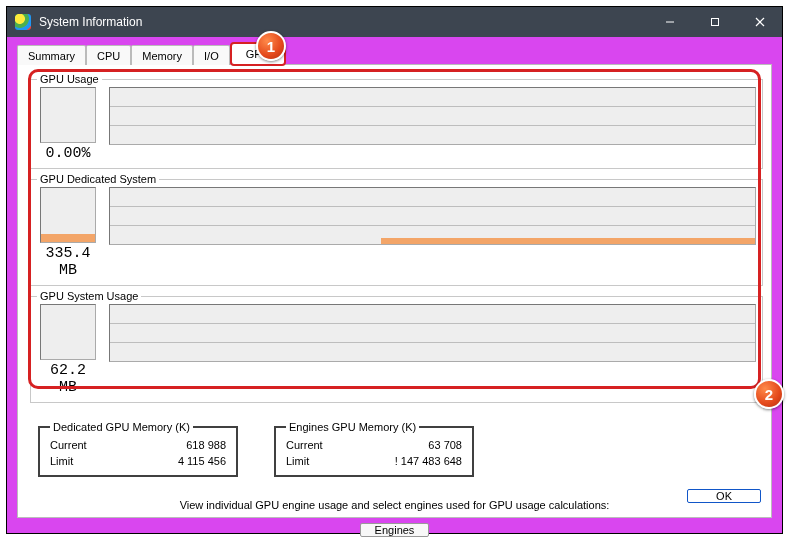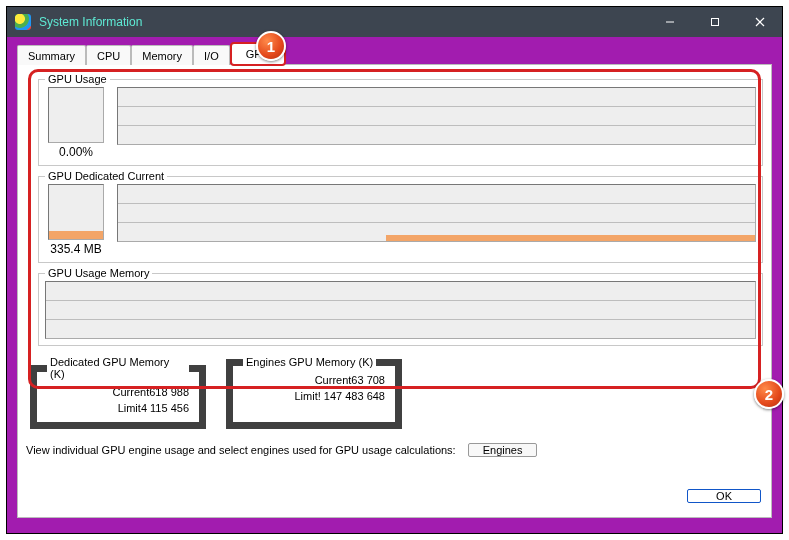--- a/index.html
+++ b/index.html
@@ -16,42 +16,42 @@
     height: 528px;
     border: 1px solid #000;
     background: #fff;
     display: flex;
     flex-direction: column;
     position: relative;
   }
   .titlebar {
     height: 30px;
     background: #3d4550;
-    color: #5eead4;
+    color: #ffffff;
     display: flex;
     align-items: center;
     padding: 0 0 0 8px;
     font-size: 12px;
   }
   .titlebar-icon {
     width: 16px; height: 16px;
     margin-right: 8px;
     background: radial-gradient(circle at 30% 30%, #ffeb3b 0 30%, #4caf50 35% 55%, #2196f3 60% 80%, #f44336 85% 100%);
     border-radius: 3px;
   }
   .titlebar-title { flex: 0 0 auto; }
   .titlebar-spacer { flex: 1; }
   .titlebar-btn {
     width: 45px; height: 30px;
     display: flex; align-items: center; justify-content: center;
     color: #fff; font-size: 14px;
   }
   .client {
     flex: 1;
-    background: #a21caf;
+    background: #d946ef;
     padding: 6px 10px 8px 10px;
     position: relative;
   }
   .tabs-row {
     display: flex;
     align-items: flex-end;
     height: 22px;
     position: relative;
     z-index: 2;
   }
@@ -94,21 +94,21 @@
     position: absolute;
     border: 3px solid #d62122;
     border-radius: 10px;
     left: 10px; right: 10px;
     top: 4px; height: 320px;
     pointer-events: none;
     z-index: 5;
   }
   fieldset.metric {
     border: 1px solid #c8c8c8;
-    margin: 2px 0 4px 12px;
+    margin: 2px 0 4px 4px;
     padding: 2px 6px 6px 6px;
   }
   fieldset.metric legend {
     font-size: 11px;
     padding: 0 3px;
   }
   .metric-body {
     display: flex;
     align-items: stretch;
     gap: 10px;
@@ -127,22 +127,24 @@
     background: #eee;
     position: relative;
     overflow: hidden;
   }
   .mini-fill {
     position: absolute;
     left: 0; right: 0; bottom: 0;
     background: #f3a568;
   }
   .mini-label {
-    font-size: 12px;
+    font-size: 15px;
     margin-top: 2px;
+    text-align: center;
+    font-family: Liberation Mono, monospace;
   }
   .long-box {
     flex: 1;
     border: 1px solid #aaa;
     border-left: 1px solid #777;
     border-top: 1px solid #777;
     background: #eee;
     height: 58px;
     position: relative;
     overflow: hidden;
@@ -158,38 +160,39 @@
     bottom: 0;
     background: #f3a568;
     height: 6px;
   }
   .stats-row {
     display: flex;
     gap: 12px;
     margin-top: 6px;
   }
   fieldset.stats {
-    border: 7px solid #404040;
+    border: 2px solid #404040;
     padding: 4px 10px 6px 10px;
-    width: 176px;
-    margin: 4px;
+    width: 200px;
+    margin: 12px;
   }
   fieldset.stats legend { font-size: 11px; padding: 0 3px; }
   .stat-line {
     display: flex;
-    justify-content: flex-end;
+    justify-content: space-between;
     font-size: 11px;
     line-height: 16px;
   }
   .engines-row {
     display: flex;
     align-items: center;
     gap: 12px;
     margin-top: 10px;
     font-size: 11px;
+    flex-direction: column;
   }
   .btn {
     border: 1px solid #999;
     background: #f8f8f8;
     padding: 2px 14px;
     font-size: 11px;
     height: 14px;
     display: inline-flex; align-items: center;
     border-radius: 2px;
   }
@@ -268,39 +271,43 @@
             <div class="mini-label">0.00%</div>
           </div>
           <div class="long-box">
             <div class="grid-line" style="top:33%"></div>
             <div class="grid-line" style="top:66%"></div>
           </div>
         </div>
       </fieldset>
 
       <fieldset class="metric">
-        <legend>GPU Dedicated Current</legend>
+        <legend>GPU Dedicated System</legend>
         <div class="metric-body">
           <div class="mini-col">
             <div class="mini-box">
               <div class="mini-fill" style="height:8px"></div>
             </div>
             <div class="mini-label">335.4 MB</div>
           </div>
           <div class="long-box">
             <div class="grid-line" style="top:33%"></div>
             <div class="grid-line" style="top:66%"></div>
             <div class="long-fill" style="left:42%; right:0;"></div>
           </div>
         </div>
       </fieldset>
 
       <fieldset class="metric">
-        <legend>GPU Usage Memory</legend>
+        <legend>GPU System Usage</legend>
         <div class="metric-body">
+          <div class="mini-col">
+            <div class="mini-box"></div>
+            <div class="mini-label">62.2 MB</div>
+          </div>
           <div class="long-box">
             <div class="grid-line" style="top:33%"></div>
             <div class="grid-line" style="top:66%"></div>
           </div>
         </div>
       </fieldset>
 
       <div class="stats-row">
         <fieldset class="stats">
           <legend>Dedicated GPU Memory (K)</legend>

